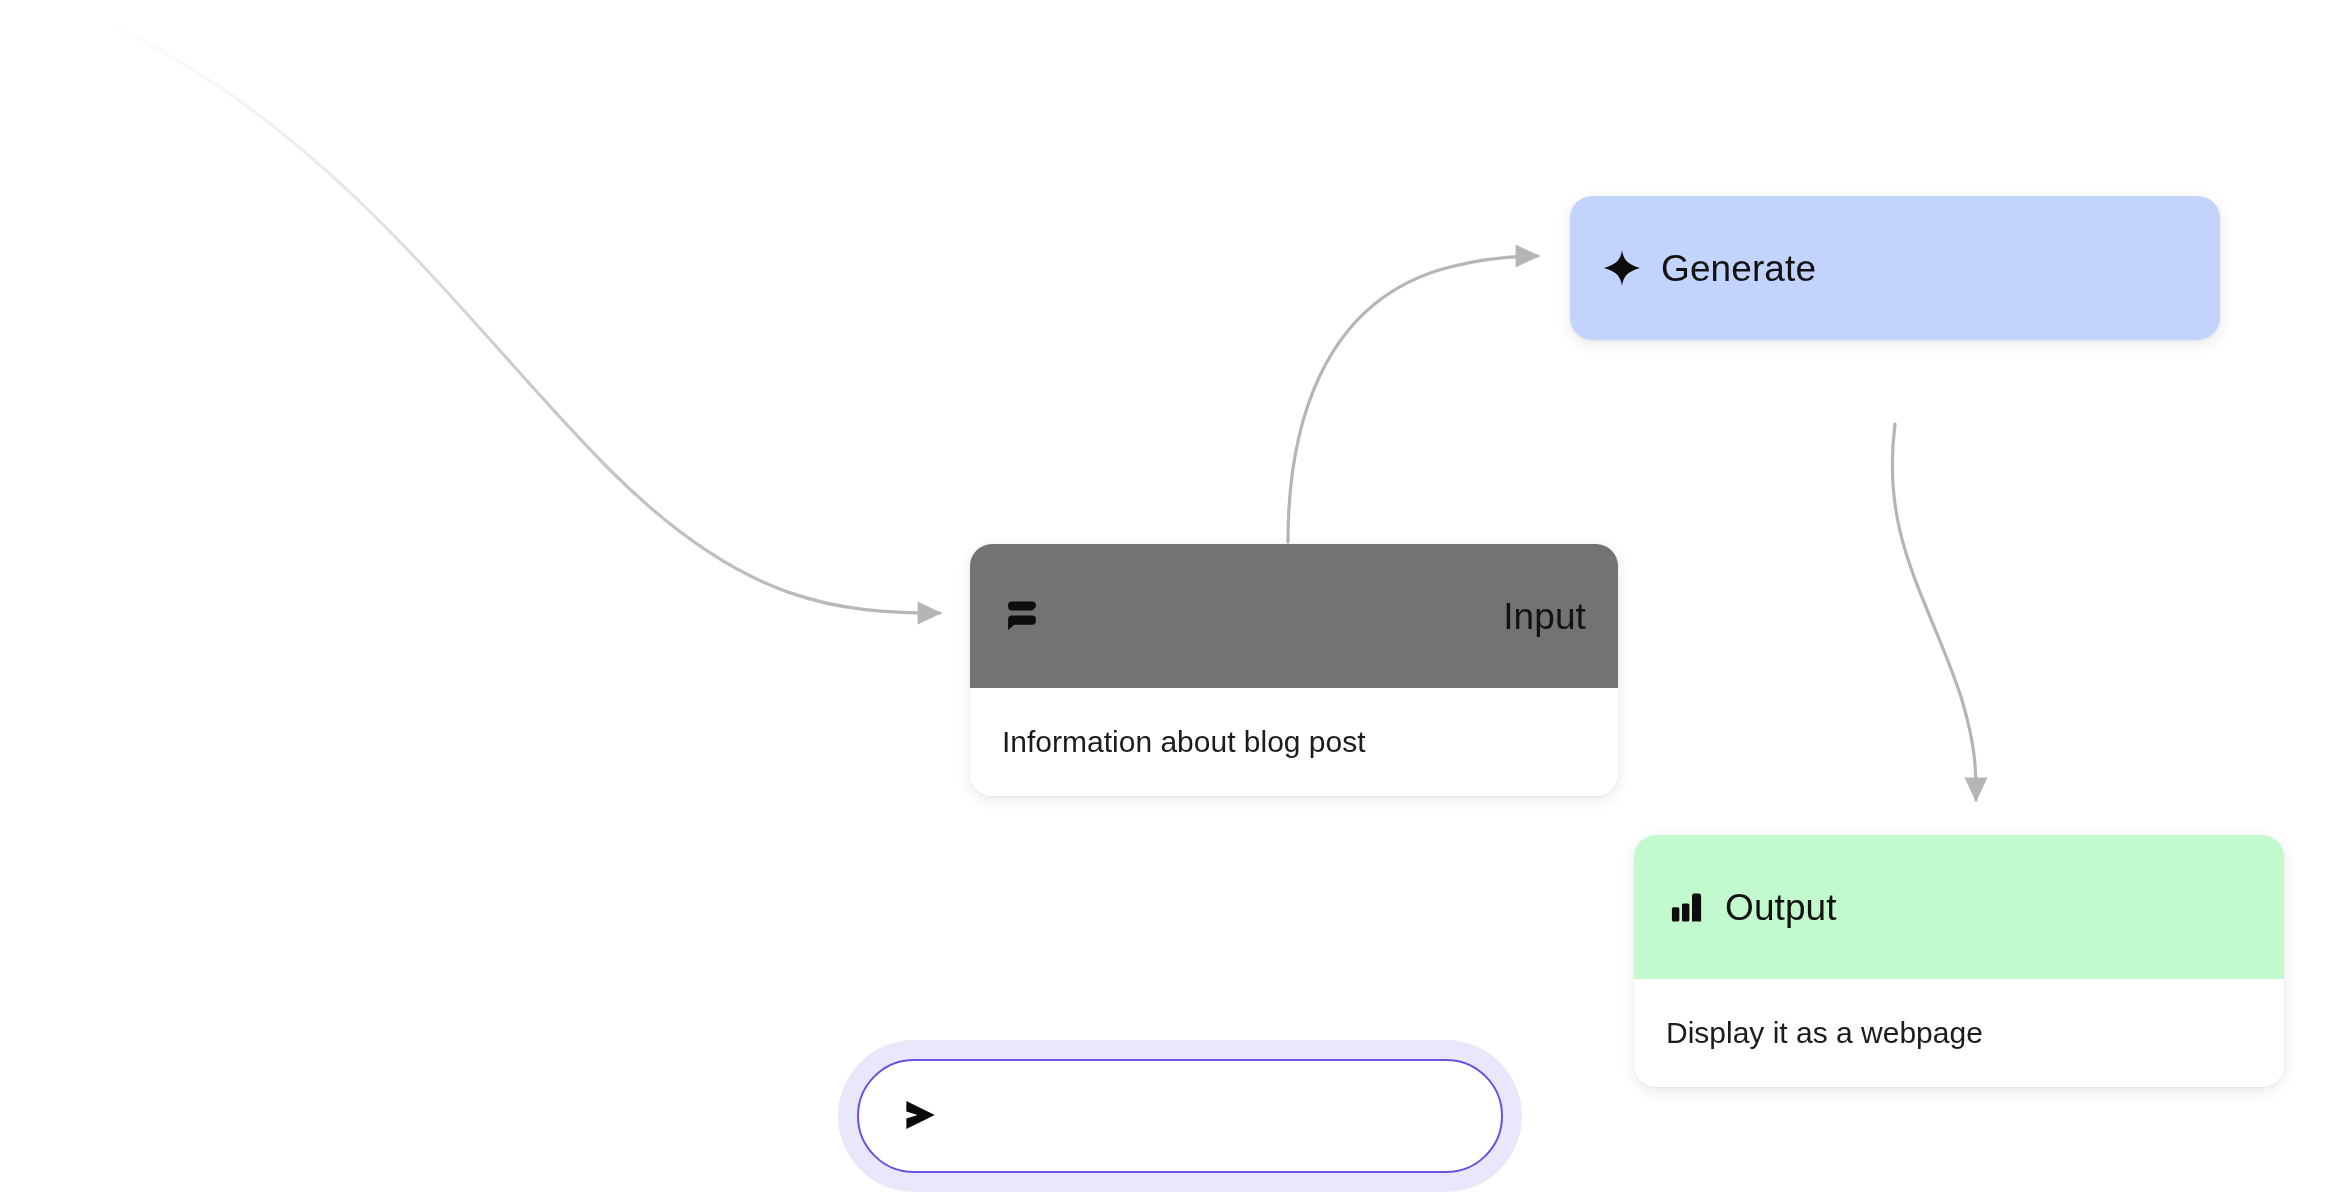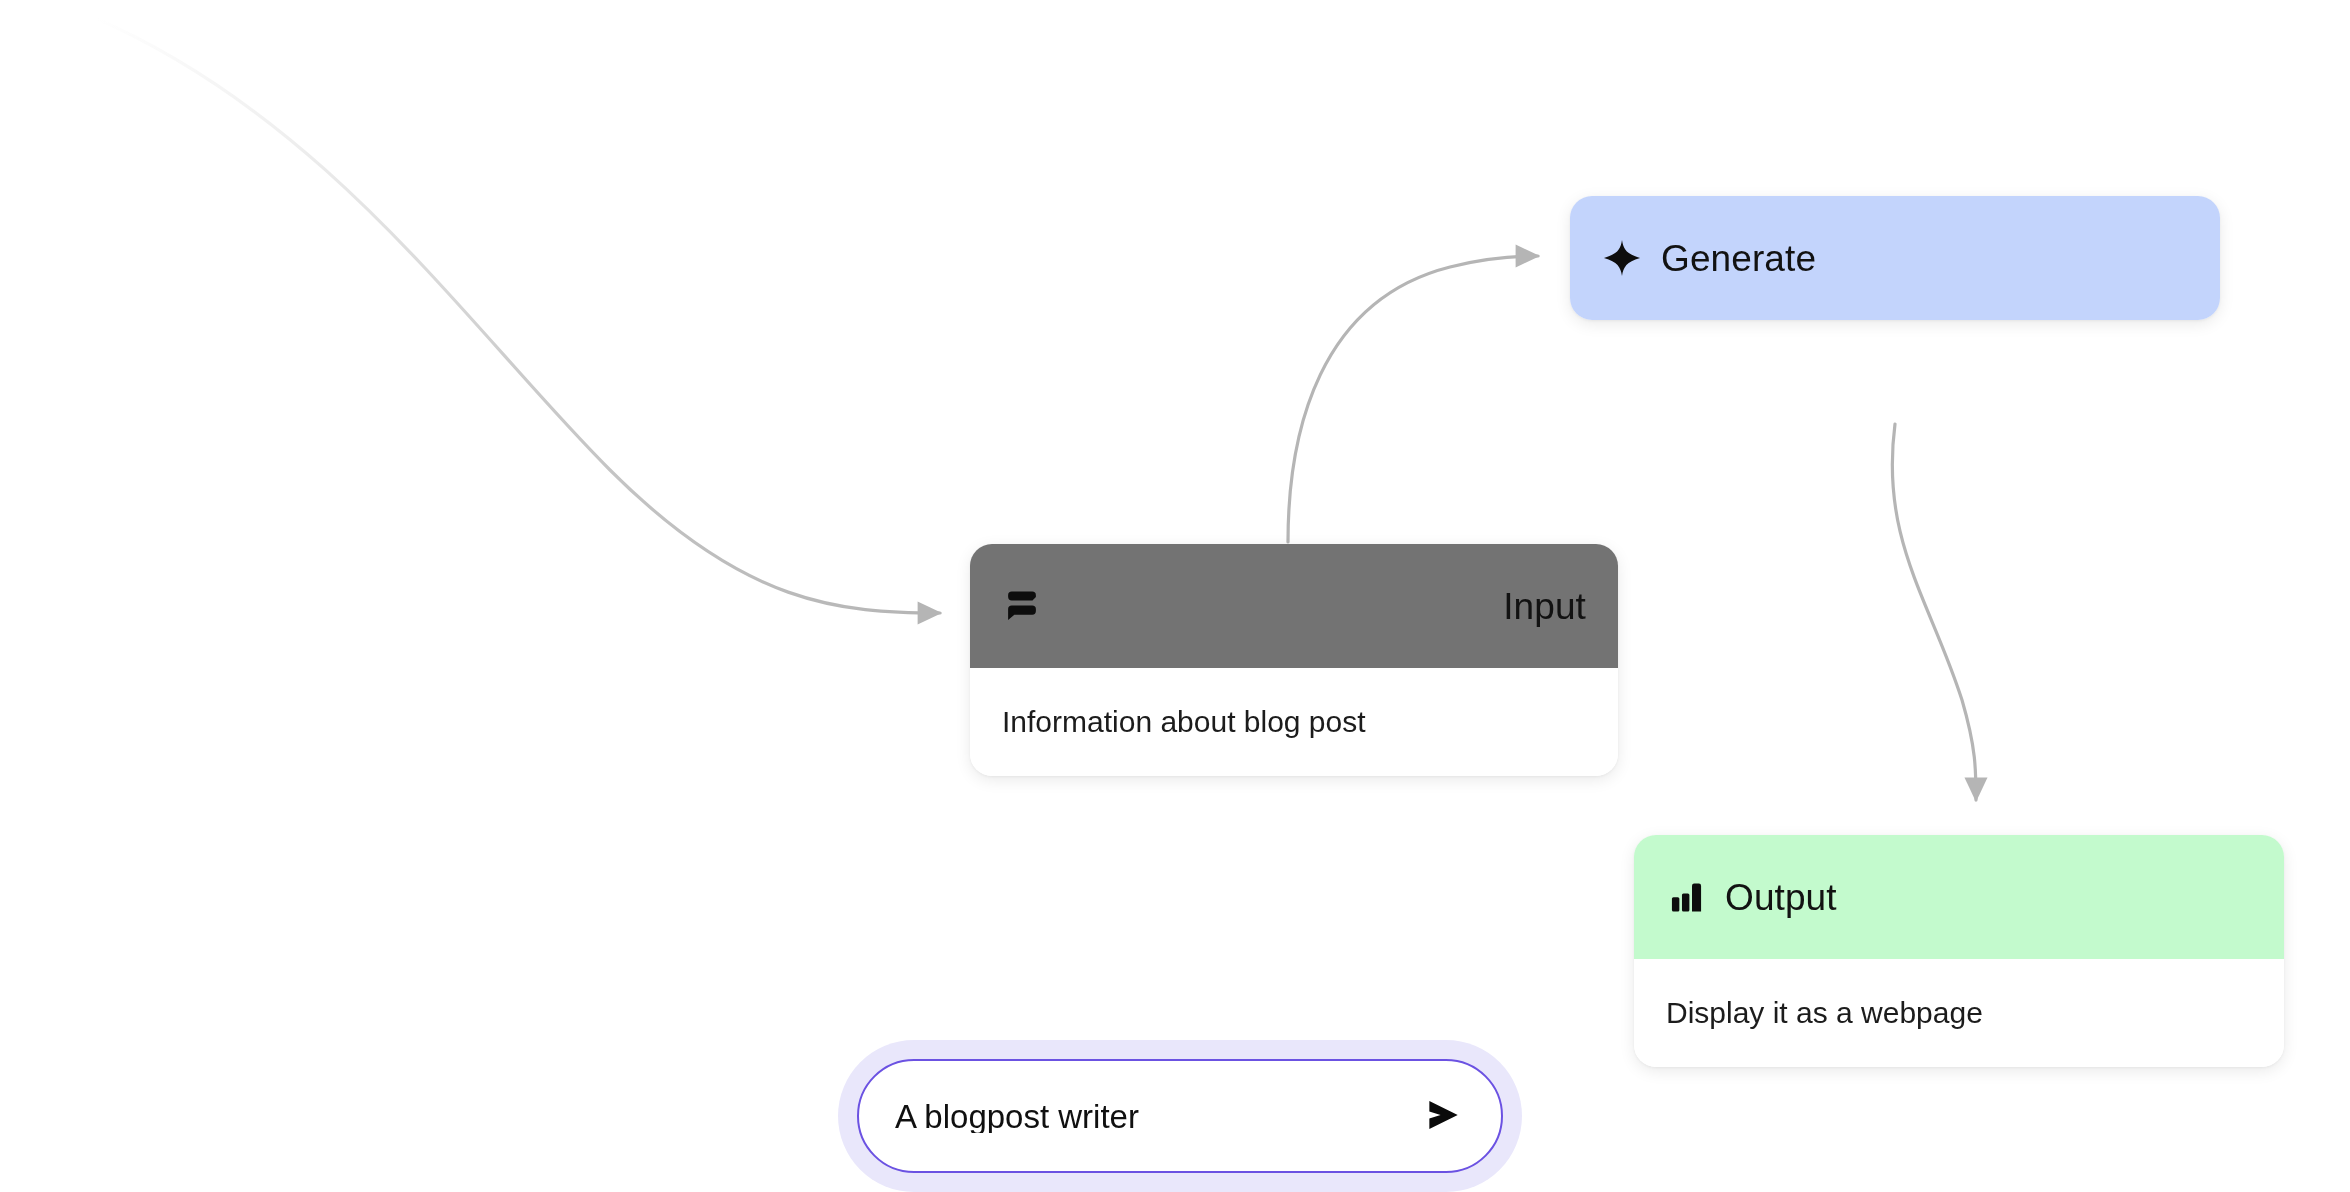--- a/index.html
+++ b/index.html
@@ -33,21 +33,21 @@
     border-radius: 22px;
     background: #ffffff;
     box-shadow: 0 4px 16px rgba(0,0,0,0.085), 0 1px 3px rgba(0,0,0,0.05);
     overflow: hidden;
   }
   .node-header {
     display: flex;
     align-items: center;
     gap: 19px;
     padding: 4px 32px;
-    height: 124px;
+    height: 144px;
     box-sizing: border-box;
   }
   .node-title {
     font-size: 37px;
     color: #121212;
     letter-spacing: 0.1px;
     line-height: 1;
   }
   .node-body {
     padding: 0 32px;
@@ -189,21 +189,20 @@
       </span>
       <span class="node-title">Output</span>
     </div>
     <div class="node-body">
       <span class="node-desc">Display it as a webpage</span>
     </div>
   </div>
 
   <div id="prompt-wrap">
     <div id="prompt-bar">
-      <div id="prompt-text">A blogpost writer</div>
       <button id="send-button">
         <span>
           <svg width="42" height="42" viewBox="0 0 24 24" xmlns="http://www.w3.org/2000/svg">
             <path d="M4.2 4.0 L20.4 12 L4.2 20.0 L4.2 14.0 L10.6 12 L4.2 10.0 Z" fill="#0a0a0a"></path>
           </svg>
         </span>
       </button>
     </div>
   </div>
 

